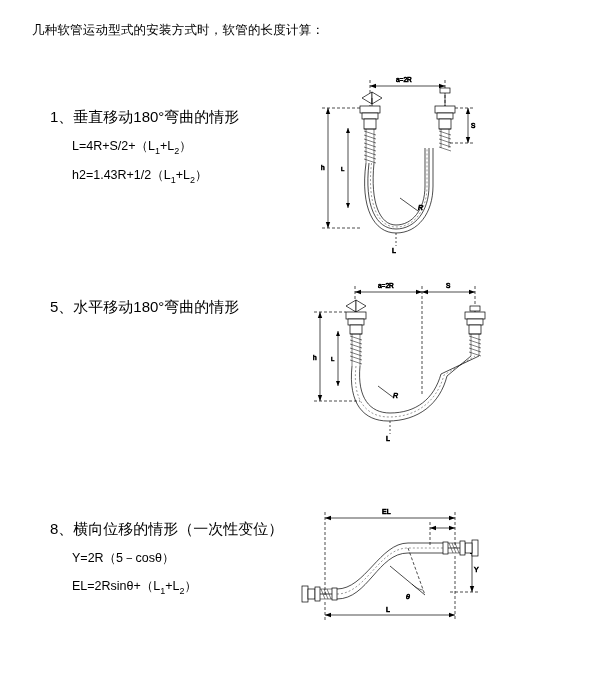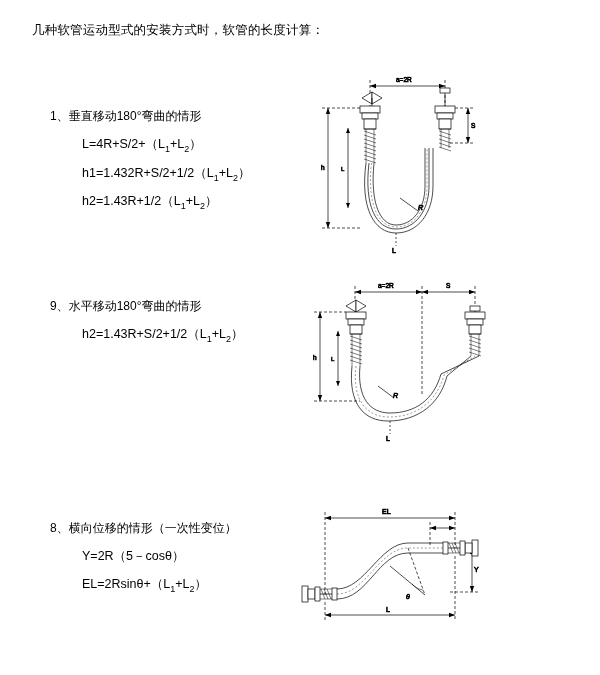--- a/index.html
+++ b/index.html
@@ -36,27 +36,27 @@
   .sec1 { top: 108px; }
   .sec2 { top: 298px; }
   .sec3 { top: 520px; }
 
   .text-col {
     position: absolute;
     left: 50px;
     width: 250px;
   }
   .sec-heading {
-    font-size: 12px;
+    font-size: 15px;
     white-space: nowrap;
   }
   .formula {
     font-size: 12.5px;
     margin-top: 11px;
-    margin-left: 32px;
+    margin-left: 22px;
     white-space: nowrap;
   }
   sub {
     font-size: 9px;
     vertical-align: sub;
   }
 
   .fig {
     position: absolute;
   }
@@ -73,21 +73,20 @@
 <body>
 
 <div class="page">
 
   <div class="doc-title">几种软管运动型式的安装方式时，软管的长度计算：</div>
 
   <div class="section sec1">
     <div class="text-col">
       <div class="sec-heading">1、垂直移动180°弯曲的情形</div>
       <div class="formula">L=4R+S/2+（L<sub>1</sub>+L<sub>2</sub>）</div>
-      <div class="formula">h1=1.432R+S/2+1/2（L<sub>1</sub>+L<sub>2</sub>）</div>
       <div class="formula">h2=1.43R+1/2（L<sub>1</sub>+L<sub>2</sub>）</div>
     </div>
 
     <div class="fig fig1">
       <svg width="190" height="220" viewBox="0 0 190 220">
         <g stroke="#000" fill="none" stroke-width="0.7">
 
           <line x1="70" y1="18" x2="145" y2="18"></line>
           <path d="M70 18 l6 -2.2 v4.4 z" fill="#000" stroke="none"></path>
           <path d="M145 18 l-6 -2.2 v4.4 z" fill="#000" stroke="none"></path>
@@ -162,22 +161,21 @@
           <path d="M48 60 l-2 5 h4 z" fill="#000" stroke="none"></path>
           <path d="M48 140 l-2 -5 h4 z" fill="#000" stroke="none"></path>
           <text x="41" y="103" font-size="6">L</text>
         </g>
       </svg>
     </div>
   </div>
 
   <div class="section sec2">
     <div class="text-col">
-      <div class="sec-heading">9、水平移动180°弯曲的情形</div>
-      <div class="formula">h2=1.43R+S/2+1/2（L<sub>1</sub>+L<sub>2</sub>）</div>
+      <div class="sec-heading">5、水平移动180°弯曲的情形</div>
     </div>
 
     <div class="fig fig2">
       <svg width="200" height="180" viewBox="0 0 200 180">
         <g stroke="#000" fill="none" stroke-width="0.7">
 
           <line x1="55" y1="16" x2="122" y2="16"></line>
           <path d="M55 16 l6 -2.2 v4.4 z" fill="#000" stroke="none"></path>
           <path d="M122 16 l-6 -2.2 v4.4 z" fill="#000" stroke="none"></path>
           <text x="78" y="12" font-size="6.5">a=2R</text>

